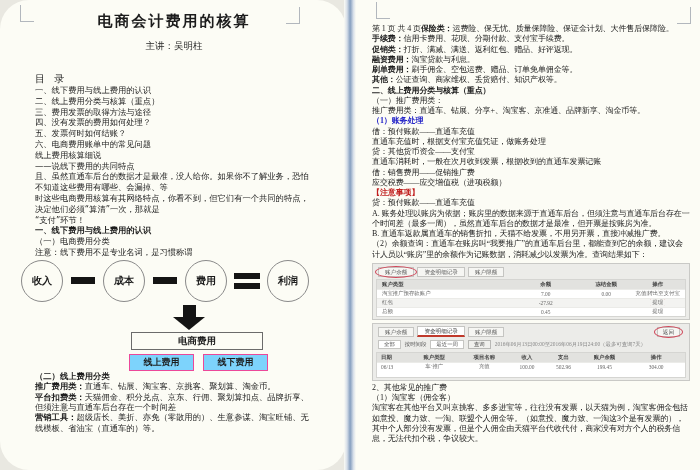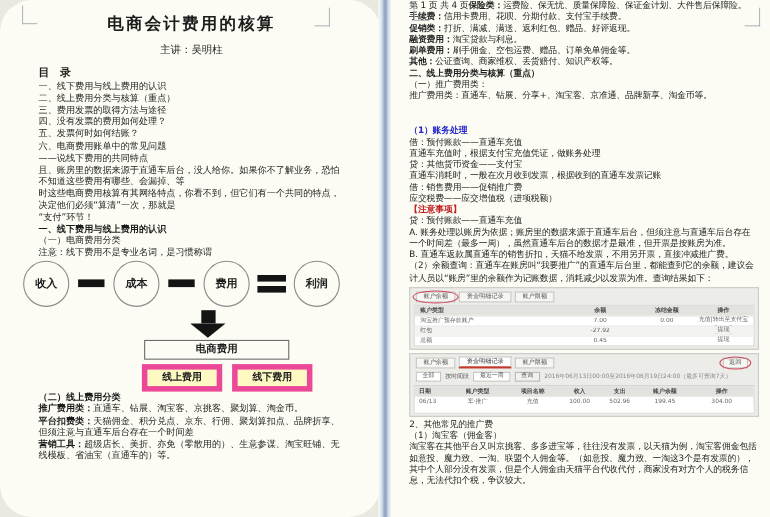--- a/index.html
+++ b/index.html
@@ -18,49 +18,49 @@
   }
   
   .crop{position:absolute;width:13px;height:16px;z-index:3;}
   .crop.open-r{border-left:1px solid #b2b7bd;border-bottom:1px solid #b2b7bd;}
   .crop.open-l{border-right:1px solid #b2b7bd;border-bottom:1px solid #b2b7bd;}
 
   
   .lp{position:absolute;left:35px;top:12px;width:278px;color:#1c1c1c;}
   .doc-title{text-align:center;font-size:15px;font-weight:bold;letter-spacing:2px;line-height:19px;}
   .lecturer{text-align:center;font-size:9.5px;margin-top:8px;line-height:13px;color:#2a2a2a;}
-  .toc-title{font-weight:bold;font-size:10px;margin-top:8px;line-height:13px;letter-spacing:3px;}
+  .toc-title{font-weight:normal;font-size:10px;margin-top:20px;line-height:13px;letter-spacing:3px;}
   .ln{font-size:8.3px;line-height:10.8px;color:#1c1c1c;}
   .lp .tail .ln{line-height:10.4px;}
   .sec{font-weight:bold;}
   .red{color:#c01f1f;font-weight:bold;text-decoration:underline;}
-  .blue{color:#2424c8;font-weight:bold;margin-top:22px;}
+  .blue{color:#2424c8;font-weight:bold;}
   .redhead{color:#c01f1f;font-weight:bold;}
 
   
   .diagram{margin-top:2px;}
   .circles{display:flex;align-items:center;margin-left:-14px;}
   .circle{
     width:40px;height:40px;border:1px solid #8a8a8a;border-radius:50%;
     display:flex;align-items:center;justify-content:center;
     font-weight:bold;font-size:10px;background:#fcfcf5;flex:0 0 auto;
   }
   .op-minus{width:24px;height:7px;background:#141414;margin:0 8px;flex:0 0 auto;}
   .op-eq{margin:0 7px;flex:0 0 auto;}
   .op-eq i{display:block;width:26px;height:6px;background:#141414;margin:4px 0;}
   .big-arrow{width:32px;margin:3px 0 2px 138px;}
   .big-arrow .shaft{width:13px;height:12px;background:#141414;margin:0 auto;}
   .big-arrow .head{width:0;height:0;border-left:16px solid transparent;border-right:16px solid transparent;border-top:13px solid #141414;}
   .box-main{margin:2px 0 4px 96px;width:130px;height:16px;border:1px solid #6b6b6b;
     line-height:16px;text-align:center;font-weight:bold;font-size:9.5px;background:#fcfcf5;}
   .box-row{display:flex;gap:9px;margin-left:94px;}
-  .sub-box{width:63px;height:15px;border:5px solid #ec4899;line-height:15px;text-align:center;font-weight:bold;font-size:9px;background:#fef9c3;}
-
-  
-  .rp{position:absolute;left:18px;top:0;width:318px;color:#1c1c1c;}
+  .sub-box{width:63px;height:15px;border:1px solid #ec4899;line-height:15px;text-align:center;font-weight:bold;font-size:9px;background:#7dd3fc;}
+
+  
+  .rp{position:absolute;left:18px;top:24px;width:318px;color:#1c1c1c;font-family:Liberation Serif, serif;}
   .rp .ln{font-size:8px;line-height:10.25px;letter-spacing:-0.1px;}
 
   
   .panel{background:#ecece9;border:1px solid #c9c9c6;margin:3px 0 2px 0;padding:2px 3px;}
   .tabs{display:flex;align-items:center;gap:3px;height:10px;margin:1px 0 2px 2px;}
   .tab{font-size:5.6px;line-height:8px;height:8px;padding:0 6px;background:#f6f6f3;border:1px solid #c5c5c2;color:#555;white-space:nowrap;}
   .tab.active{background:#fff;border-bottom:2px solid #c0392b;color:#333;}
   .circled{position:relative;}
   .circled::after{content:"";position:absolute;left:-4px;right:-4px;top:-2px;bottom:-2px;border:1px solid #d0485a;border-radius:50%;pointer-events:none;}
   .backbtn{margin-left:auto;margin-right:6px;font-size:5.6px;line-height:8px;padding:0 5px;background:#f6f6f3;border:1px solid #c5c5c2;color:#555;}
@@ -105,22 +105,23 @@
 
       <div>
         <div class="ln">一、线下费用与线上费用的认识</div>
         <div class="ln">二、线上费用分类与核算（重点）</div>
         <div class="ln">三、费用发票的取得方法与途径</div>
         <div class="ln">四、没有发票的费用如何处理？</div>
         <div class="ln">五、发票何时如何结账？</div>
         <div class="ln">六、电商费用账单中的常见问题</div>
       </div>
 
+      <div class="ln">线上费用核算细说</div>
       <div class="ln">——说线下费用的共同特点</div>
-      <div class="ln">且、账房里的数据来源于直通车后台，没人给你。如果你不了解业务，恐怕不知道这些费用有哪些、会漏掉、等</div>
+      <div class="ln">且、虽然直通车后台的数据才是最准，没人给你。如果你不了解业务，恐怕不知道这些费用有哪些、会漏掉、等</div>
       <div class="ln">时这些电商费用核算有其网络特点，你看不到，但它们有一个共同的特点，决定他们必须“算清”一次，那就是</div>
       <div class="ln">“支付”环节！</div>
 
       <div class="ln sec">一、线下费用与线上费用的认识</div>
       <div class="ln">（一）电商费用分类</div>
       <div class="ln">注意：线下费用不是专业名词，是习惯称谓</div>
 
       <div class="diagram">
         <div class="circles">
           <div class="circle">收入</div>

